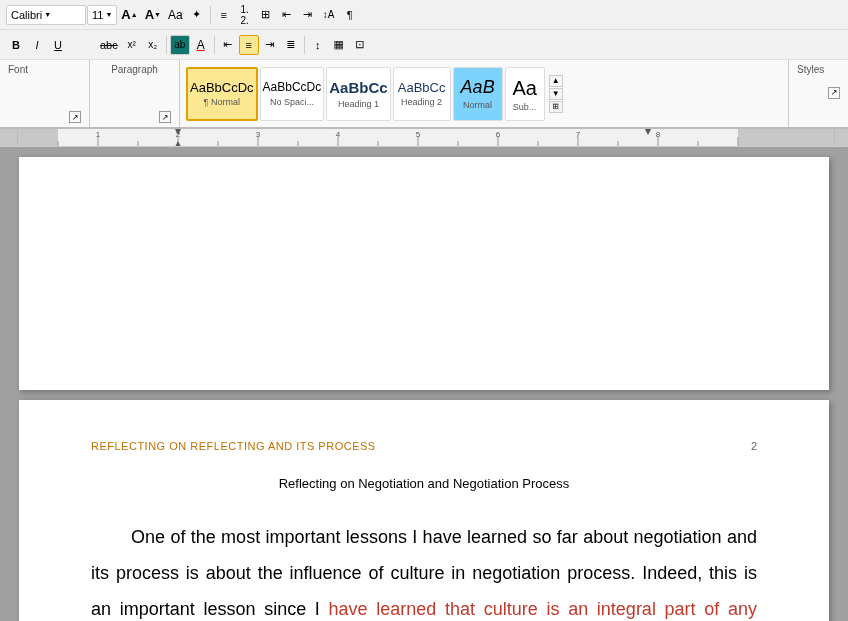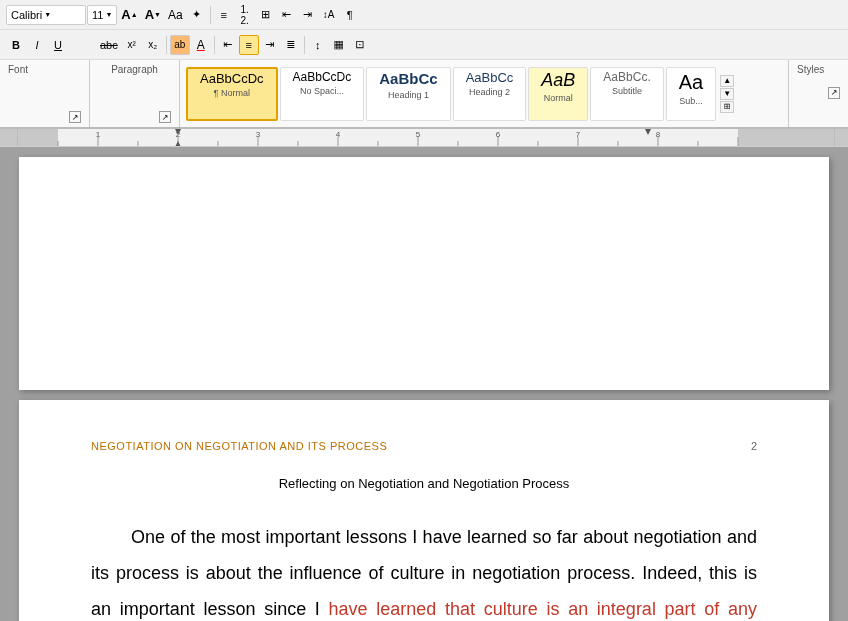--- a/index.html
+++ b/index.html
@@ -1,26 +1,27 @@
 <!DOCTYPE html>
 <html><head>
   <meta charset="utf-8">
   <style>
     * { margin: 0; padding: 0; box-sizing: border-box; }
     body { font-family: 'Segoe UI', Arial, sans-serif; background: #c0c0c0; font-size: 12px; overflow: hidden; }
     .style-item {
       display: flex;
       flex-direction: column;
       align-items: center;
+      justify-content: center;
       min-width: 58px;
       height: 54px;
       border: 1px solid transparent;
       border-radius: 2px;
       cursor: pointer;
-      padding: 2px 12px;
+      padding: 2px 2px;
       background: white;
       font-size: 11px;
     }
     .style-item.active { border: 2px solid #e0a000; background: #fce792; }
     .style-item .preview { font-size: 14px; line-height: 1.2; }
     .style-item .label { font-size: 9px; color: #555; margin-top: 2px; }
 
     
     .toolbar-area {
       background: #f1f1f1;
@@ -168,21 +169,21 @@
   </div>
 
   <div class="row2-toolbar">
     <div class="t-btn bold">B</div>
     <div class="t-btn italic">I</div>
     <div class="t-btn underline">U</div>
     <div class="t-btn" style="text-decoration:line-through;margin-left:28px;">abc</div>
     <div class="t-btn" style="font-size:10px;">x²</div>
     <div class="t-btn" style="font-size:10px;">x₂</div>
     <div class="t-sep"></div>
-    <div class="t-btn" style="background:#fdba74;border:1px solid #ccc;font-size:10px;">ab</div>
+    <div class="t-btn" style="background:#0f766e;border:1px solid #ccc;font-size:10px;">ab</div>
     <div class="t-btn" style="font-size:12px;text-decoration: underline; text-decoration-color: red;">A</div>
     <div class="t-sep"></div>
     <div class="t-btn">⇤</div>
     <div class="t-btn active">≡</div>
     <div class="t-btn">⇥</div>
     <div class="t-btn">≣</div>
     <div class="t-sep"></div>
     <div class="t-btn">↕</div>
     <div class="t-btn">▦</div>
     <div class="t-btn">⊡</div>
@@ -219,29 +220,25 @@
       <div class="style-item" style="min-width:58px;background:white;border:1px solid #ddd;">
         <div class="preview" style="font-size:15px;color:#17375e;font-weight:bold;">AaBbCc</div>
         <div class="label">Heading 1</div>
       </div>
 
       <div class="style-item" style="min-width:58px;background:white;border:1px solid #ddd;">
         <div class="preview" style="font-size:13px;color:#17375e;">AaBbCc</div>
         <div class="label">Heading 2</div>
       </div>
 
-      <div class="style-item" style="min-width:50px;background:#fef9c3;border:1px solid #ddd;">
+      <div class="style-item" style="min-width:50px;background:#7dd3fc;border:1px solid #ddd;">
         <div class="preview" style="font-size:18px;font-style:italic;">AaB</div>
         <div class="label">Normal</div>
       </div>
 
-      <div class="style-item" style="min-width:58px;background:white;border:1px solid #ddd;">
-        <div class="preview" style="font-size:12px;color:#666;">AaBbCc.</div>
-        <div class="label">Subtitle</div>
-      </div>
 
       <div class="style-item" style="min-width:40px;background:white;border:1px solid #ddd;">
         <div class="preview" style="font-size:20px;">Aa</div>
         <div class="label">Sub...</div>
       </div>
 
       <div style="display:flex;flex-direction:column;gap:1px;margin-left:2px;">
         <div style="width:14px;height:12px;border:1px solid #ccc;display:flex;align-items:center;justify-content:center;font-size:8px;cursor:pointer;background:#f5f5f5;">▲</div>
         <div style="width:14px;height:12px;border:1px solid #ccc;display:flex;align-items:center;justify-content:center;font-size:8px;cursor:pointer;background:#f5f5f5;">▼</div>
         <div style="width:14px;height:12px;border:1px solid #ccc;display:flex;align-items:center;justify-content:center;font-size:8px;cursor:pointer;background:#f5f5f5;">⊞</div>
@@ -307,21 +304,21 @@
   </div>
 </div>
 
 <div class="doc-area">
 
   <div class="page page-blank">
   </div>
 
   <div class="page" style="min-height:270px;">
     <div class="page-header">
-      <div class="page-header-title">NEGOTIATION ON NEGOTIATION AND ITS PROCESS</div>
+      <div class="page-header-title">REFLECTING ON REFLECTING AND ITS PROCESS</div>
       <div class="page-header-num">2</div>
     </div>
     <div class="page-main-title">Reflecting on Negotiation and Negotiation Process</div>
     <div class="page-body">
       <span>One of the most important lessons I have learned so far about negotiation and its process is about the influence of culture in negotiation process. Indeed, this is an important lesson since I </span><span class="red-text">have learned that culture is an integral part of any negotiation in business. I have realized that</span>
     </div>
   </div>
 </div>
 
 </body></html>

